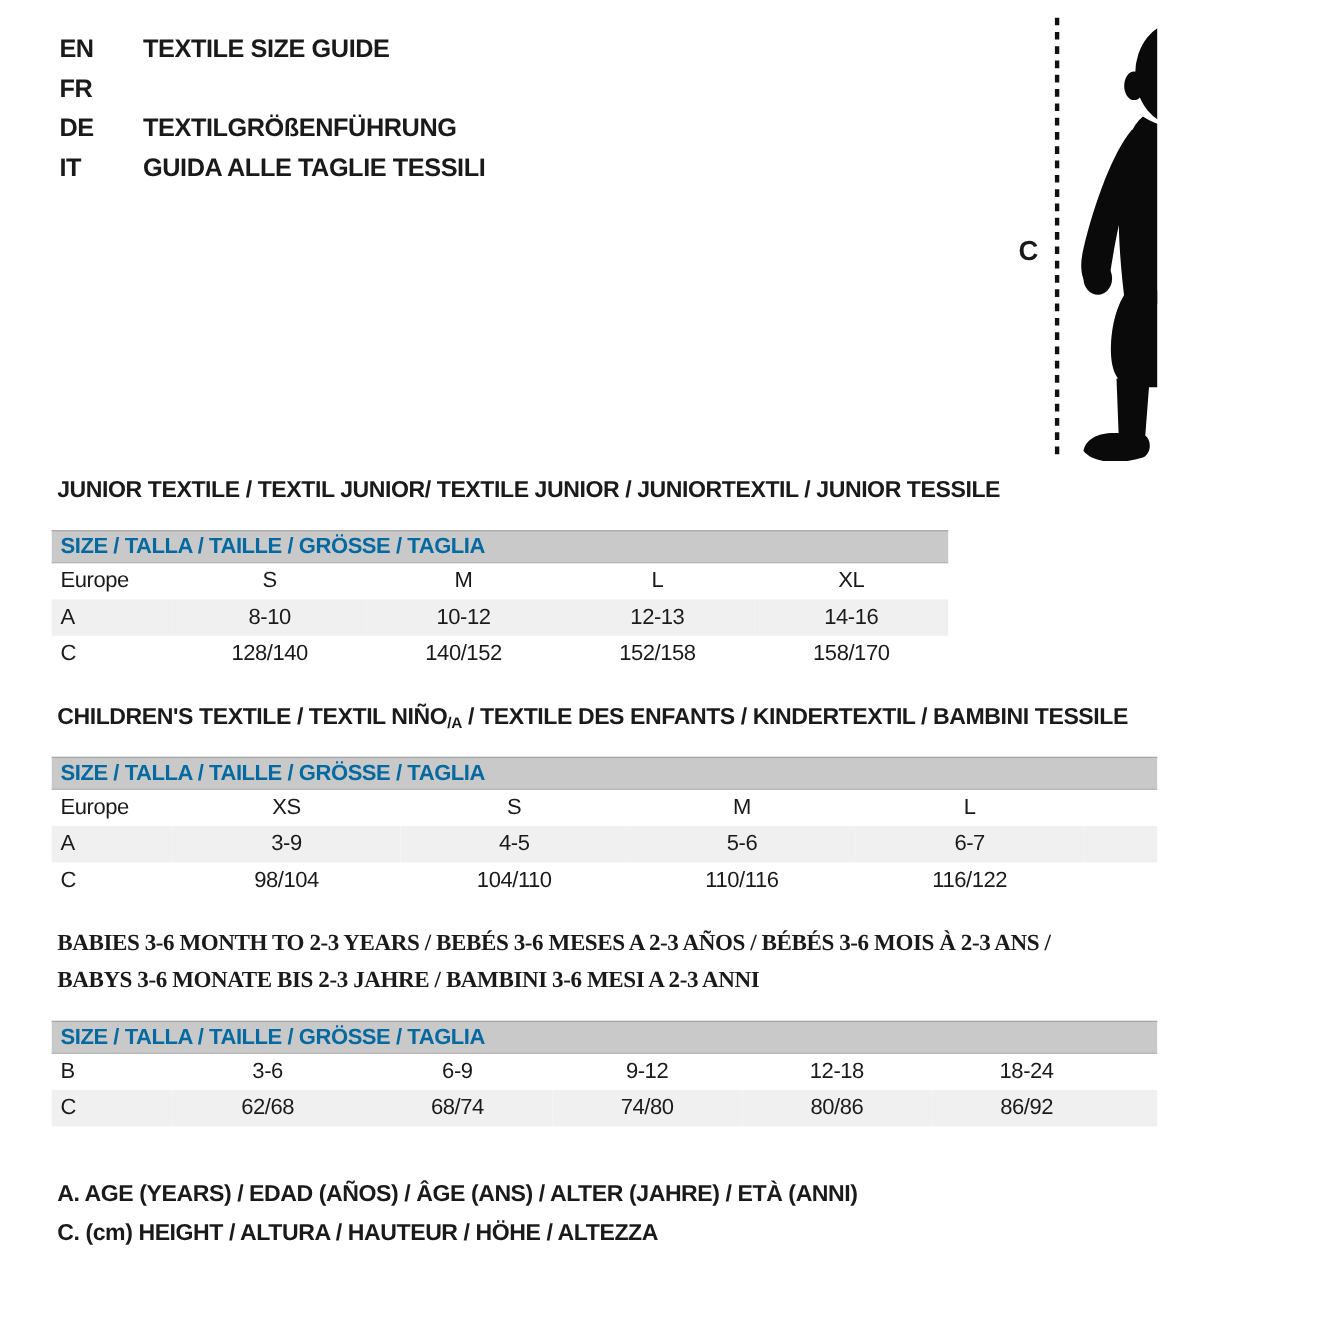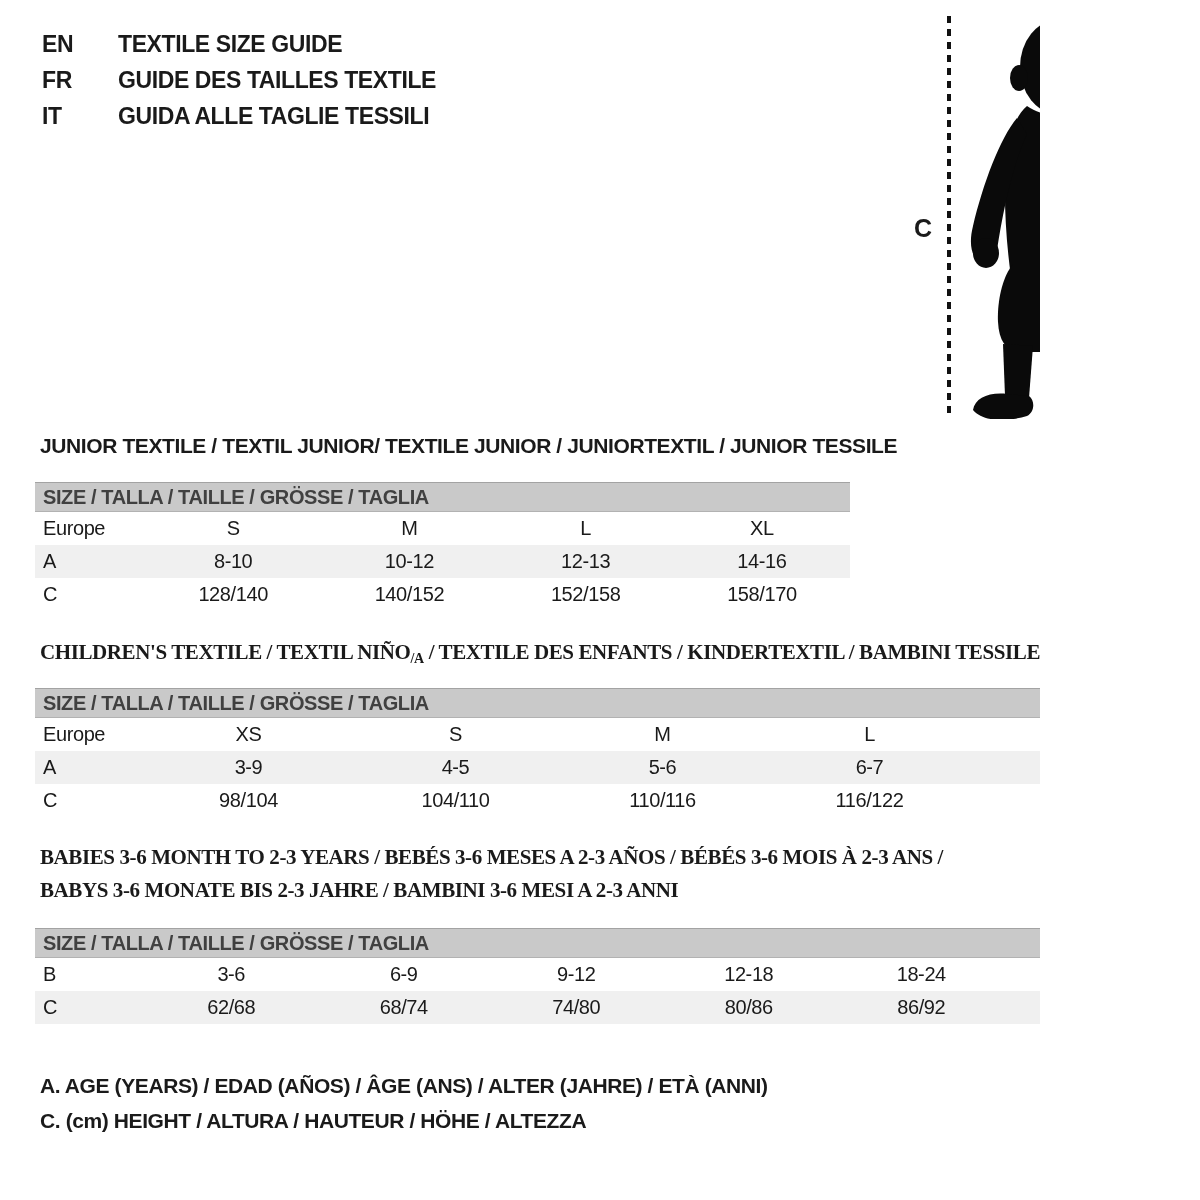--- a/index.html
+++ b/index.html
@@ -6,52 +6,53 @@
   .canvas {
     position: relative;
     width: 1040px;
     height: 1200px;
     background: #ffffff;
     font-family: "Liberation Sans", sans-serif;
     font-weight: 700;
     color: #1a1a1a;
     overflow: hidden;
     letter-spacing: -0.4px;
+    margin-left: 12px;
   }
 
   
   .lang-block { position: absolute; left: 42px; top: 26px; }
   .lang-row { display: flex; height: 36px; line-height: 36px; font-size: 23px; }
   .lang-code { width: 76px; }
   .lang-title { white-space: nowrap; }
 
   
   .measure-line-svg { position: absolute; left: 944px; top: 16px; }
   .measure-label { position: absolute; left: 914px; top: 214px; font-size: 25px; }
   .silhouette-svg { position: absolute; left: 955px; top: 14px; }
 
   
   .section-heading { position: absolute; left: 40px; font-size: 21px; white-space: nowrap; }
   .heading-junior { top: 434px; }
-  .heading-children { top: 640px; font-family: Liberation Serif, serif; }
+  .heading-children { top: 640px; }
   .heading-babies { top: 841px; line-height: 33px; font-family: Liberation Serif, serif; }
   .sub-script { font-size: 14px; vertical-align: -4px; letter-spacing: -0.3px; }
 
   
   .size-table { position: absolute; left: 35px; }
   .junior-table { top: 482px; width: 815px; }
   .children-table { top: 688px; width: 1145px; }
   .babies-table { top: 928px; width: 1145px; }
 
   .size-bar {
     height: 28px; line-height: 28px;
     background: #c9c9c9;
     border-top: 1px solid #a3a3a3;
     border-bottom: 1px solid #b2b2b2;
-    color: #404040;
+    color: #0369a1;
     font-size: 20px;
     padding-left: 8px;
   }
   table.grid { width: 100%; border-collapse: collapse; table-layout: fixed; }
   table.grid td {
     height: 33px; padding: 0;
     font-size: 20px; font-weight: 400;
     text-align: center; vertical-align: middle;
     white-space: nowrap;
   }
@@ -68,21 +69,24 @@
 
 <div class="canvas">
 
   <div class="lang-block">
     <div class="lang-row">
       <span class="lang-code">EN</span>
       <span class="lang-title">TEXTILE SIZE GUIDE</span>
     </div>
     <div class="lang-row">
       <span class="lang-code">FR</span>
-      <span class="lang-title">GUIDE DES TAILLES TEXTILE</span>
+    </div>
+    <div class="lang-row">
+      <span class="lang-code">DE</span>
+      <span class="lang-title">TEXTILGRÖßENFÜHRUNG</span>
     </div>
     <div class="lang-row">
       <span class="lang-code">IT</span>
       <span class="lang-title">GUIDA ALLE TAGLIE TESSILI</span>
     </div>
   </div>
 
   <svg class="measure-line-svg" width="10" height="400">
     <line x1="5" y1="0" x2="5" y2="400" stroke="#111111" stroke-width="4" stroke-dasharray="7 6"></line>
   </svg>

